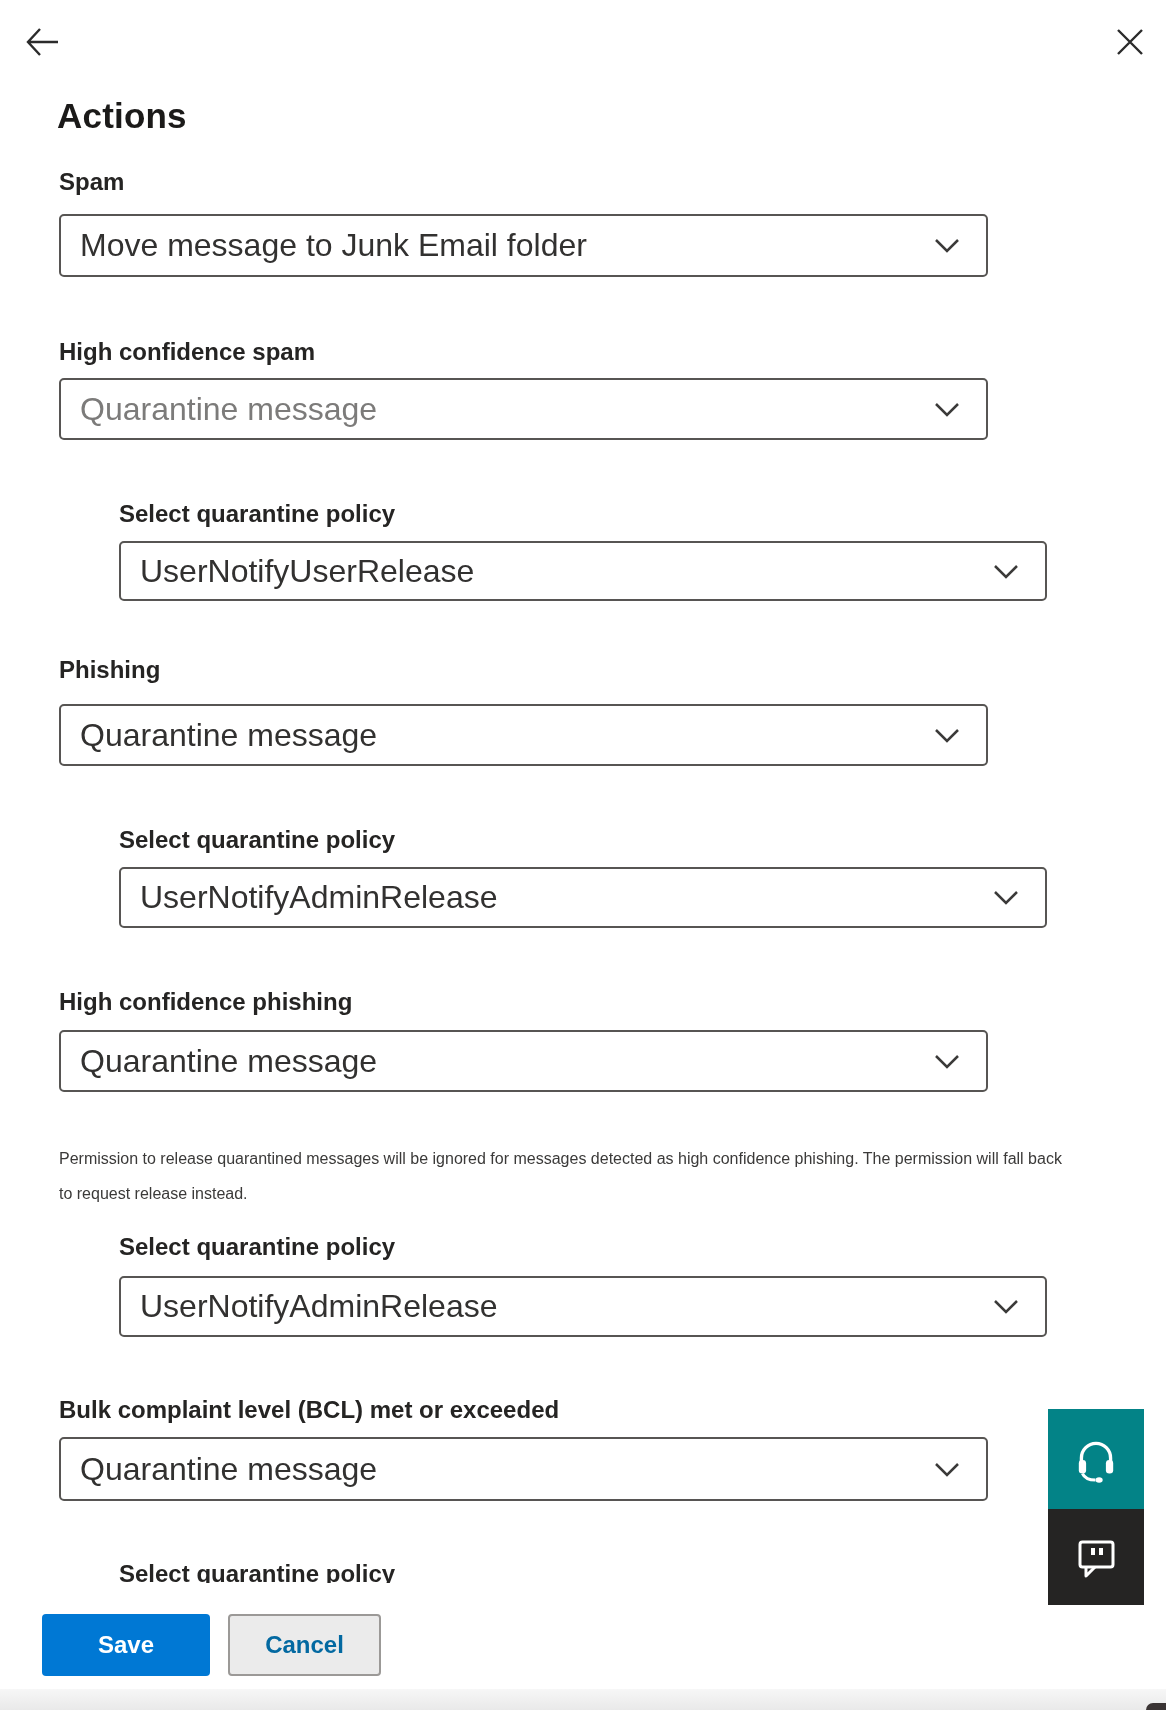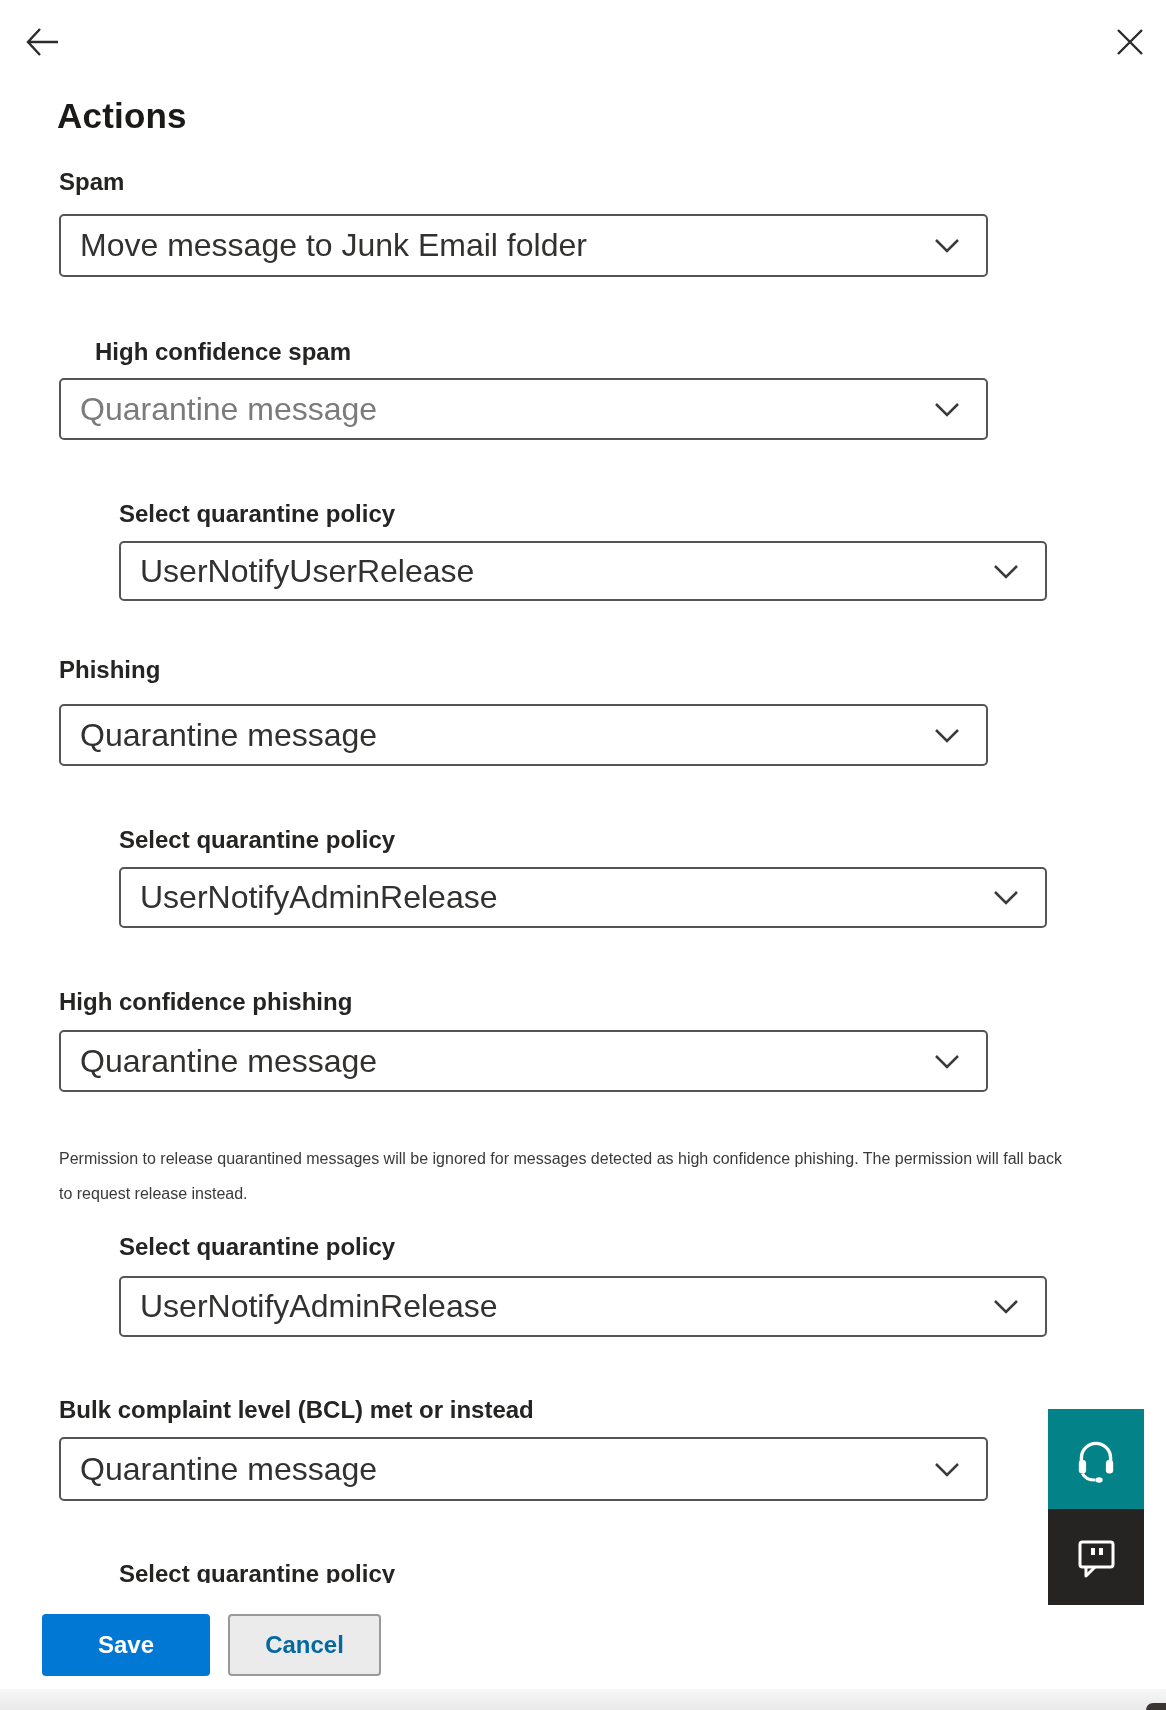--- a/index.html
+++ b/index.html
@@ -87,21 +87,21 @@
   <div class="page-title">Actions</div>
 
   <div class="fld-label" style="top:168px;">Spam</div>
   <div class="dd" style="top:214px;height:63px;" role="combobox">
     <span class="dd-text">Move message to Junk Email folder</span>
     <svg class="chev" width="26" height="15" viewBox="0 0 26 15">
       <path d="M2 2 L13 13 L24 2" fill="none" stroke="#3b3a39" stroke-width="2.5"></path>
     </svg>
   </div>
 
-  <div class="fld-label" style="top:338px;margin-left:36px;">High confidence spam</div>
+  <div class="fld-label" style="top:338px;">High confidence spam</div>
   <div class="dd muted" style="top:378px;" role="combobox">
     <span class="dd-text">Quarantine message</span>
     <svg class="chev" width="26" height="15" viewBox="0 0 26 15">
       <path d="M2 2 L13 13 L24 2" fill="none" stroke="#3b3a39" stroke-width="2.5"></path>
     </svg>
   </div>
 
   <div class="fld-label indent" style="top:500px;">Select quarantine policy</div>
   <div class="dd indent" style="top:541px;height:60px;" role="combobox">
     <span class="dd-text">UserNotifyUserRelease</span>
@@ -137,21 +137,21 @@
   <div class="note">Permission to release quarantined messages will be ignored for messages detected as high confidence phishing. The permission will fall back to request release instead.</div>
 
   <div class="fld-label indent" style="top:1233px;">Select quarantine policy</div>
   <div class="dd indent" style="top:1276px;height:61px;" role="combobox">
     <span class="dd-text">UserNotifyAdminRelease</span>
     <svg class="chev" width="26" height="15" viewBox="0 0 26 15">
       <path d="M2 2 L13 13 L24 2" fill="none" stroke="#3b3a39" stroke-width="2.5"></path>
     </svg>
   </div>
 
-  <div class="fld-label" style="top:1396px;">Bulk complaint level (BCL) met or instead</div>
+  <div class="fld-label" style="top:1396px;">Bulk complaint level (BCL) met or exceeded</div>
   <div class="dd" style="top:1437px;height:64px;" role="combobox">
     <span class="dd-text">Quarantine message</span>
     <svg class="chev" width="26" height="15" viewBox="0 0 26 15">
       <path d="M2 2 L13 13 L24 2" fill="none" stroke="#3b3a39" stroke-width="2.5"></path>
     </svg>
   </div>
 
   <div class="fld-label indent" style="top:1560px;z-index:1;">Select quarantine policy</div>
 
   <div class="footer">

